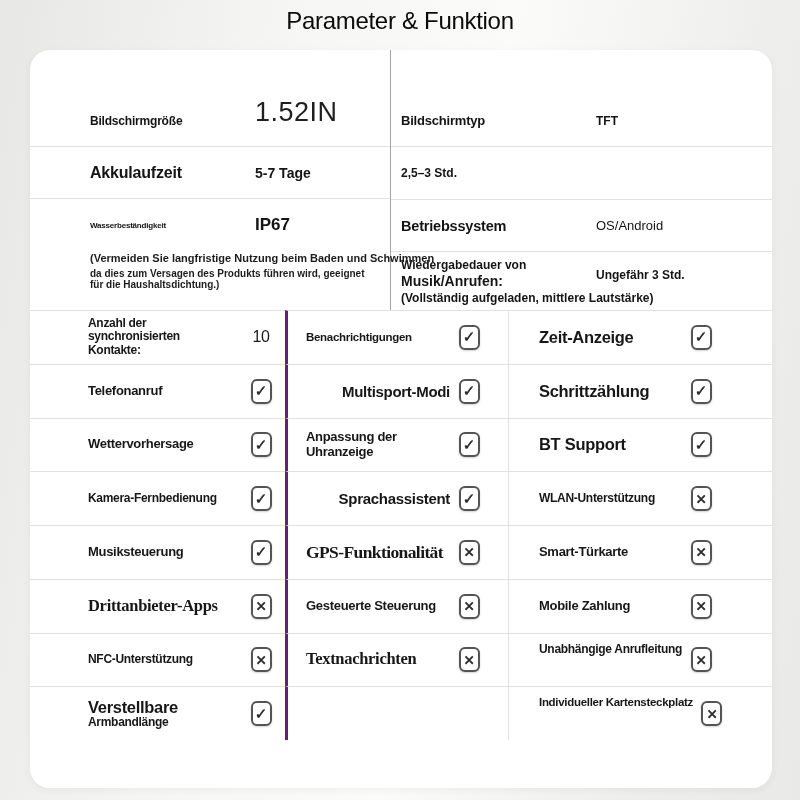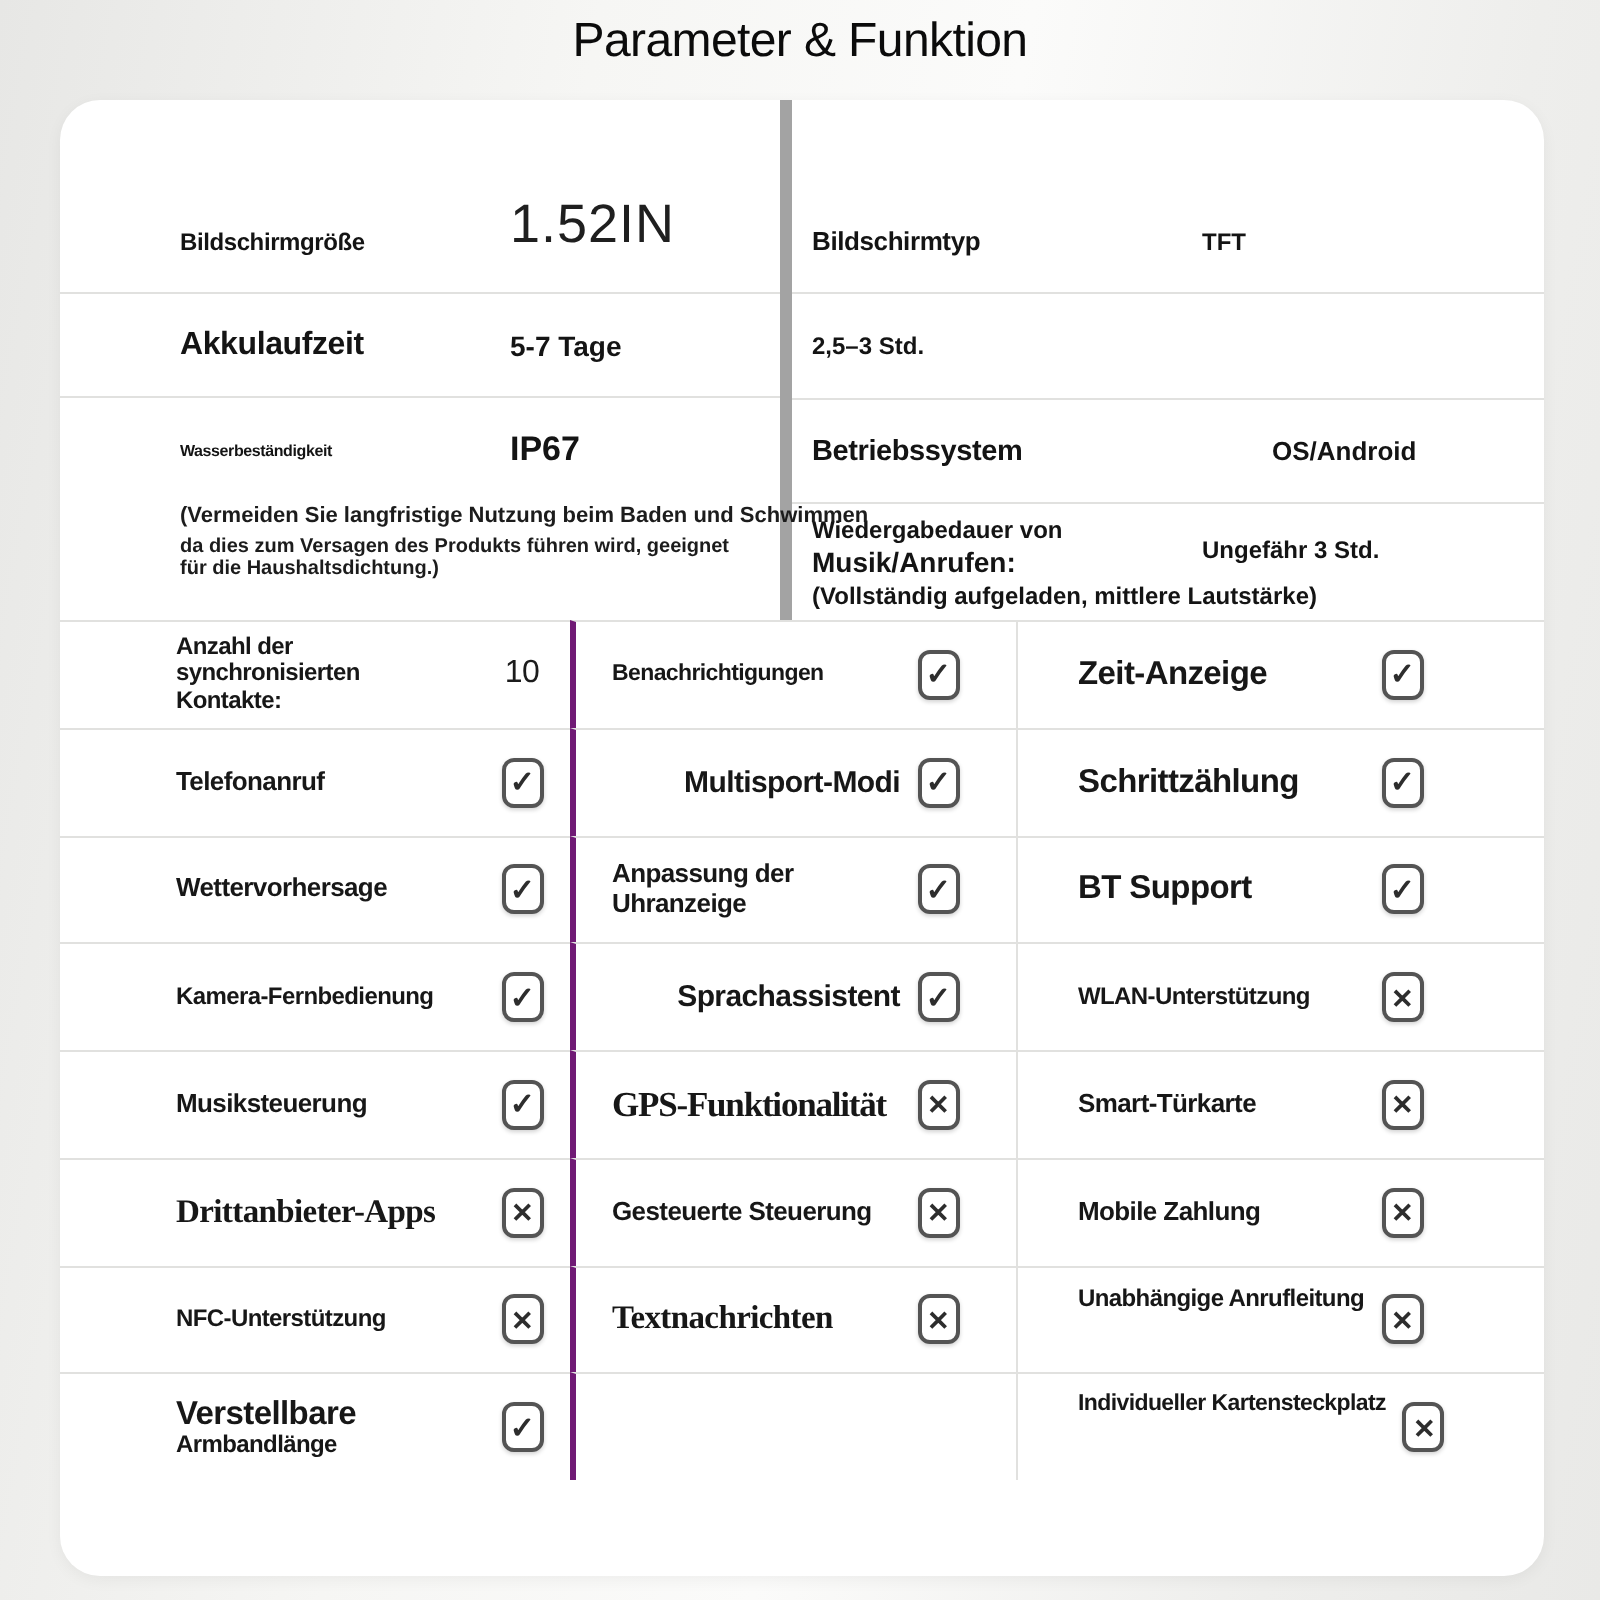--- a/index.html
+++ b/index.html
@@ -17,40 +17,40 @@
   }
   .card {
     position:absolute; left:30px; top:50px;
     width:742px; height:738px;
     background:#ffffff; border-radius:20px;
     box-shadow:0 2px 8px rgba(0,0,0,0.05);
   }
   
   .spec { display:flex; height:260px; }
   .spec-left  { width:360px; position:relative; }
-  .spec-right { flex:1; border-left:6px solid #a3a3a3; position:relative; }
+  .spec-right { flex:1; border-left:1px solid #a3a3a3; position:relative; }
   .spec-row { display:flex; align-items:center; }
   .hairline { border-bottom:1px solid #e1e1df; }
   .spec-left .spec-row { padding-left:60px; }
   .spec-right .spec-row { padding-left:10px; }
   .r1 { height:97px; align-items:flex-end; padding-bottom:18px; }
   .spec-left  .r2 { height:52px; }
   .spec-left  .r3 { height:52px; }
   .spec-right .r2 { height:53px; }
   .spec-right .r3 { height:52px; }
   .spec-right .r4 { height:58px; align-items:center; }
   .s-label { font-weight:700; letter-spacing:-0.2px; }
   .spec-left  .s-label { width:165px; }
   .spec-right .s-label { width:195px; }
   .lab-12 { font-size:12px; } .lab-13 { font-size:13px; }
   .lab-14 { font-size:14.5px; } .lab-15 { font-size:15px; }
   .lab-16 { font-size:16px; } .lab-8 { font-size:8px; }
   .val-big { font-size:27px; font-weight:400; letter-spacing:0.5px; color:#1f1f1f; }
   .val-bold-s { font-size:12px; font-weight:700; }
-  .val-bold-m { font-size:13px; font-weight:700;margin-left:35px; }
+  .val-bold-m { font-size:13px; font-weight:400; }
   .val-bold-l { font-size:14px; font-weight:700; }
   .val-ip { font-size:17px; font-weight:700; }
   .note {
     position:absolute; left:60px; top:202px; width:340px; z-index:3;
     font-weight:700; color:#1c1c1c;
   }
   .note .n1 { font-size:11px; white-space:nowrap; margin-bottom:4px; }
   .note .n2, .note .n3 { font-size:10px; white-space:nowrap; }
   .playback-labels { width:195px; font-weight:700; }
   .pl1 { font-size:12px; }

